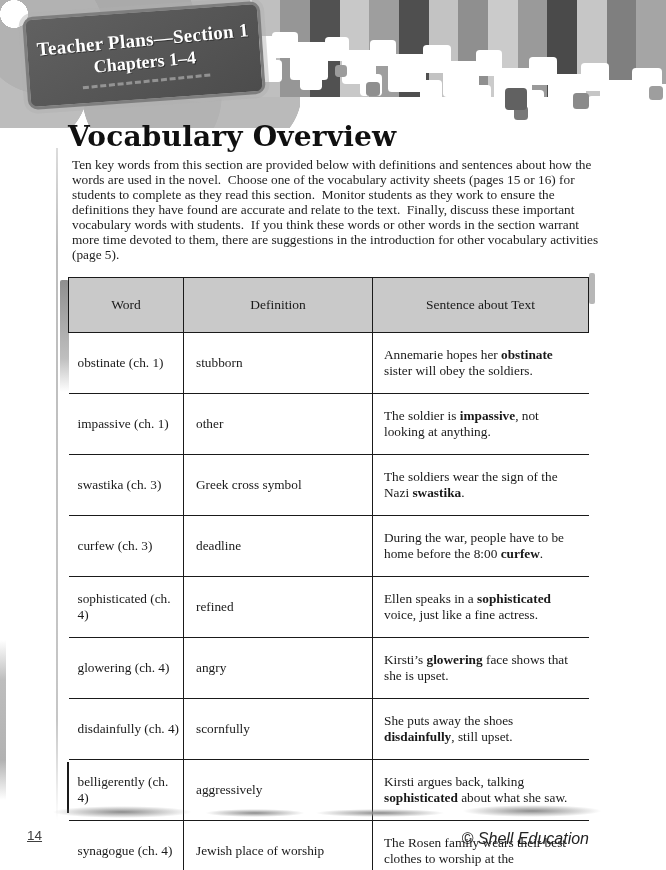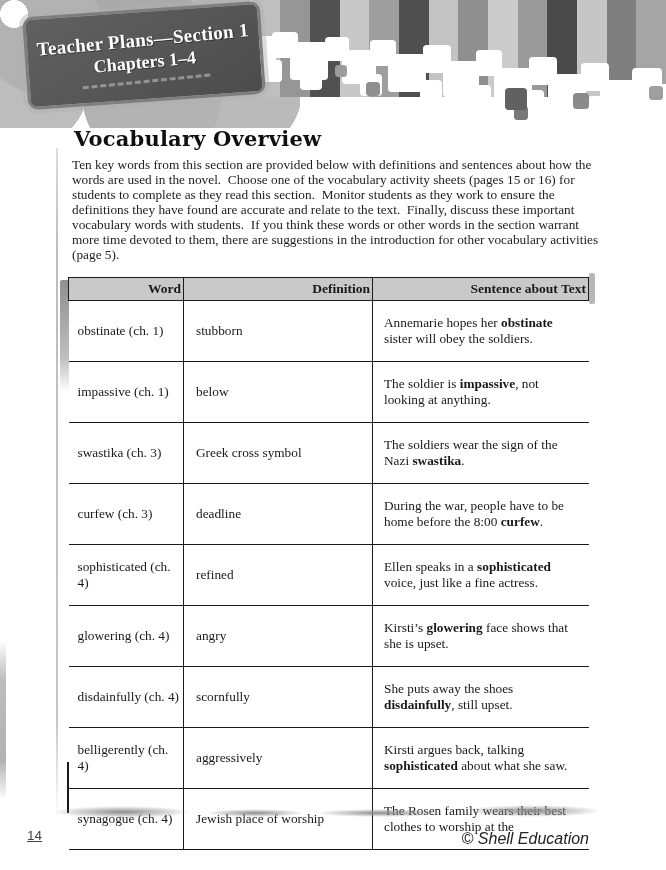--- a/index.html
+++ b/index.html
@@ -66,22 +66,22 @@
     font-family:"Liberation Serif", serif; font-weight:bold; color:#fff;
     font-size:18px; margin-top:1px; text-shadow:1px 1px 0 rgba(0,0,0,.4);
   }
   .banner-marks{
     width:128px; margin:7px auto 0; border-bottom:3px dashed rgba(225,225,225,.45);
     transform:rotate(-.5deg);
   }
 
   
   .heading{
-    position:absolute; left:64px; top:116px; margin:10px;
-    font-family:"DejaVu Serif", serif; font-weight:bold; font-size:21px;
+    position:absolute; left:64px; top:116px; margin:4px;
+    font-family:"DejaVu Serif", serif; font-weight:bold; font-size:28px;
     letter-spacing:.2px; color:#101010;
   }
   .intro{
     position:absolute; left:64px; top:149px; width:534px; margin:8px;
     font-size:13.3px; line-height:15px; white-space:pre-wrap; color:#1d1d1d;
   }
   .left-rule{
     position:absolute; left:56px; top:148px; width:1.5px; height:672px;
     background:linear-gradient(to bottom,#dcdcdc,#bdbdbd 15%,#c6c6c6 85%,rgba(255,255,255,0));
   }
@@ -92,21 +92,21 @@
 
   
   table.vocab{
     position:absolute; left:68px; top:277px; width:520px;
     border-collapse:collapse; table-layout:fixed;
     font-size:13.3px; color:#191919;
   }
   table.vocab th{
     background:var(--table-header-bg,#c9c9c9);
     border:1.5px solid var(--border,#1a1a1a);
-    font-weight:bold; font-size:13.5px; height:22px; padding:0 2px; text-align:right;
+    font-weight:normal; font-size:13.5px; height:22px; padding:16px 2px; text-align:center;
   }
   table.vocab td{
     height:50px; vertical-align:middle;
     border-top:1.5px solid var(--border,#1a1a1a);
     border-bottom:1.5px solid var(--border,#1a1a1a);
   }
   td.word{ padding-left:9px; }
   td.def{ border-left:1.5px solid var(--border,#1a1a1a); padding-left:12px; }
   td.sent{ border-left:1.5px solid var(--border,#1a1a1a); padding:5px 6px 5px 11px; line-height:16px;margin-top:34px; }
   td.sent b{ font-weight:bold; }
@@ -182,21 +182,21 @@
       </tr>
     </thead>
     <tbody>
         <tr>
           <td class="word">obstinate (ch. 1)</td>
           <td class="def">stubborn</td>
           <td class="sent"><span>Annemarie hopes her </span><b>obstinate</b><span> sister will obey the soldiers.</span></td>
         </tr>
         <tr>
           <td class="word">impassive (ch. 1)</td>
-          <td class="def">below</td>
+          <td class="def">other</td>
           <td class="sent"><span>The soldier is </span><b>impassive</b><span>, not looking at anything.</span></td>
         </tr>
         <tr>
           <td class="word">swastika (ch. 3)</td>
           <td class="def">Greek cross symbol</td>
           <td class="sent"><span>The soldiers wear the sign of the Nazi </span><b>swastika</b><span>.</span></td>
         </tr>
         <tr>
           <td class="word">curfew (ch. 3)</td>
           <td class="def">deadline</td>

